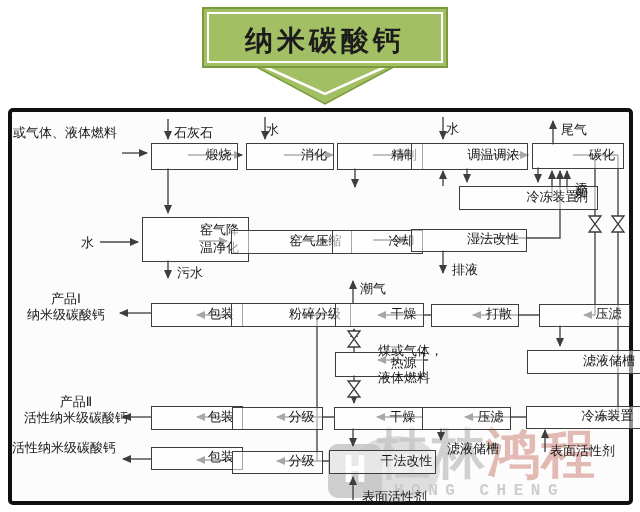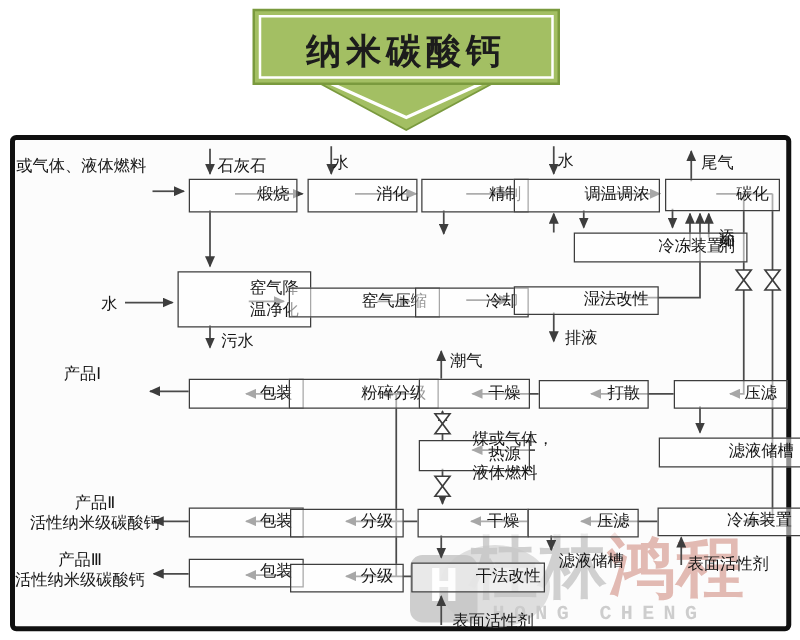--- a/index.html
+++ b/index.html
@@ -170,23 +170,23 @@
   <div class="lbl" style="left:452px;top:261px">排液</div>
   <div class="lbl" style="left:360px;top:280px">潮气</div>
   <div class="lbl" style="left:378px;top:342px">煤或气体，</div>
   <div class="lbl" style="left:378px;top:369px">液体燃料</div>
   <div class="lbl" style="left:447px;top:440px">滤液储槽</div>
   <div class="lbl" style="left:550px;top:442px">表面活性剂</div>
   <div class="lbl" style="left:362px;top:488px">表面活性剂</div>
 
   <div class="prod" style="left:18px;top:292px;width:96px">
     <div>产品Ⅰ</div>
+    <div>纳米级碳酸钙</div>
   </div>
   <div class="prod" style="left:20px;top:395px;width:112px">
     <div>产品Ⅱ</div>
     <div>活性纳米级碳酸钙</div>
   </div>
   <div class="prod" style="left:8px;top:441px;width:112px">
-    <div>产品Ⅲ</div>
     <div>活性纳米级碳酸钙</div>
   </div>
 
 </div>
 
 </body></html>

